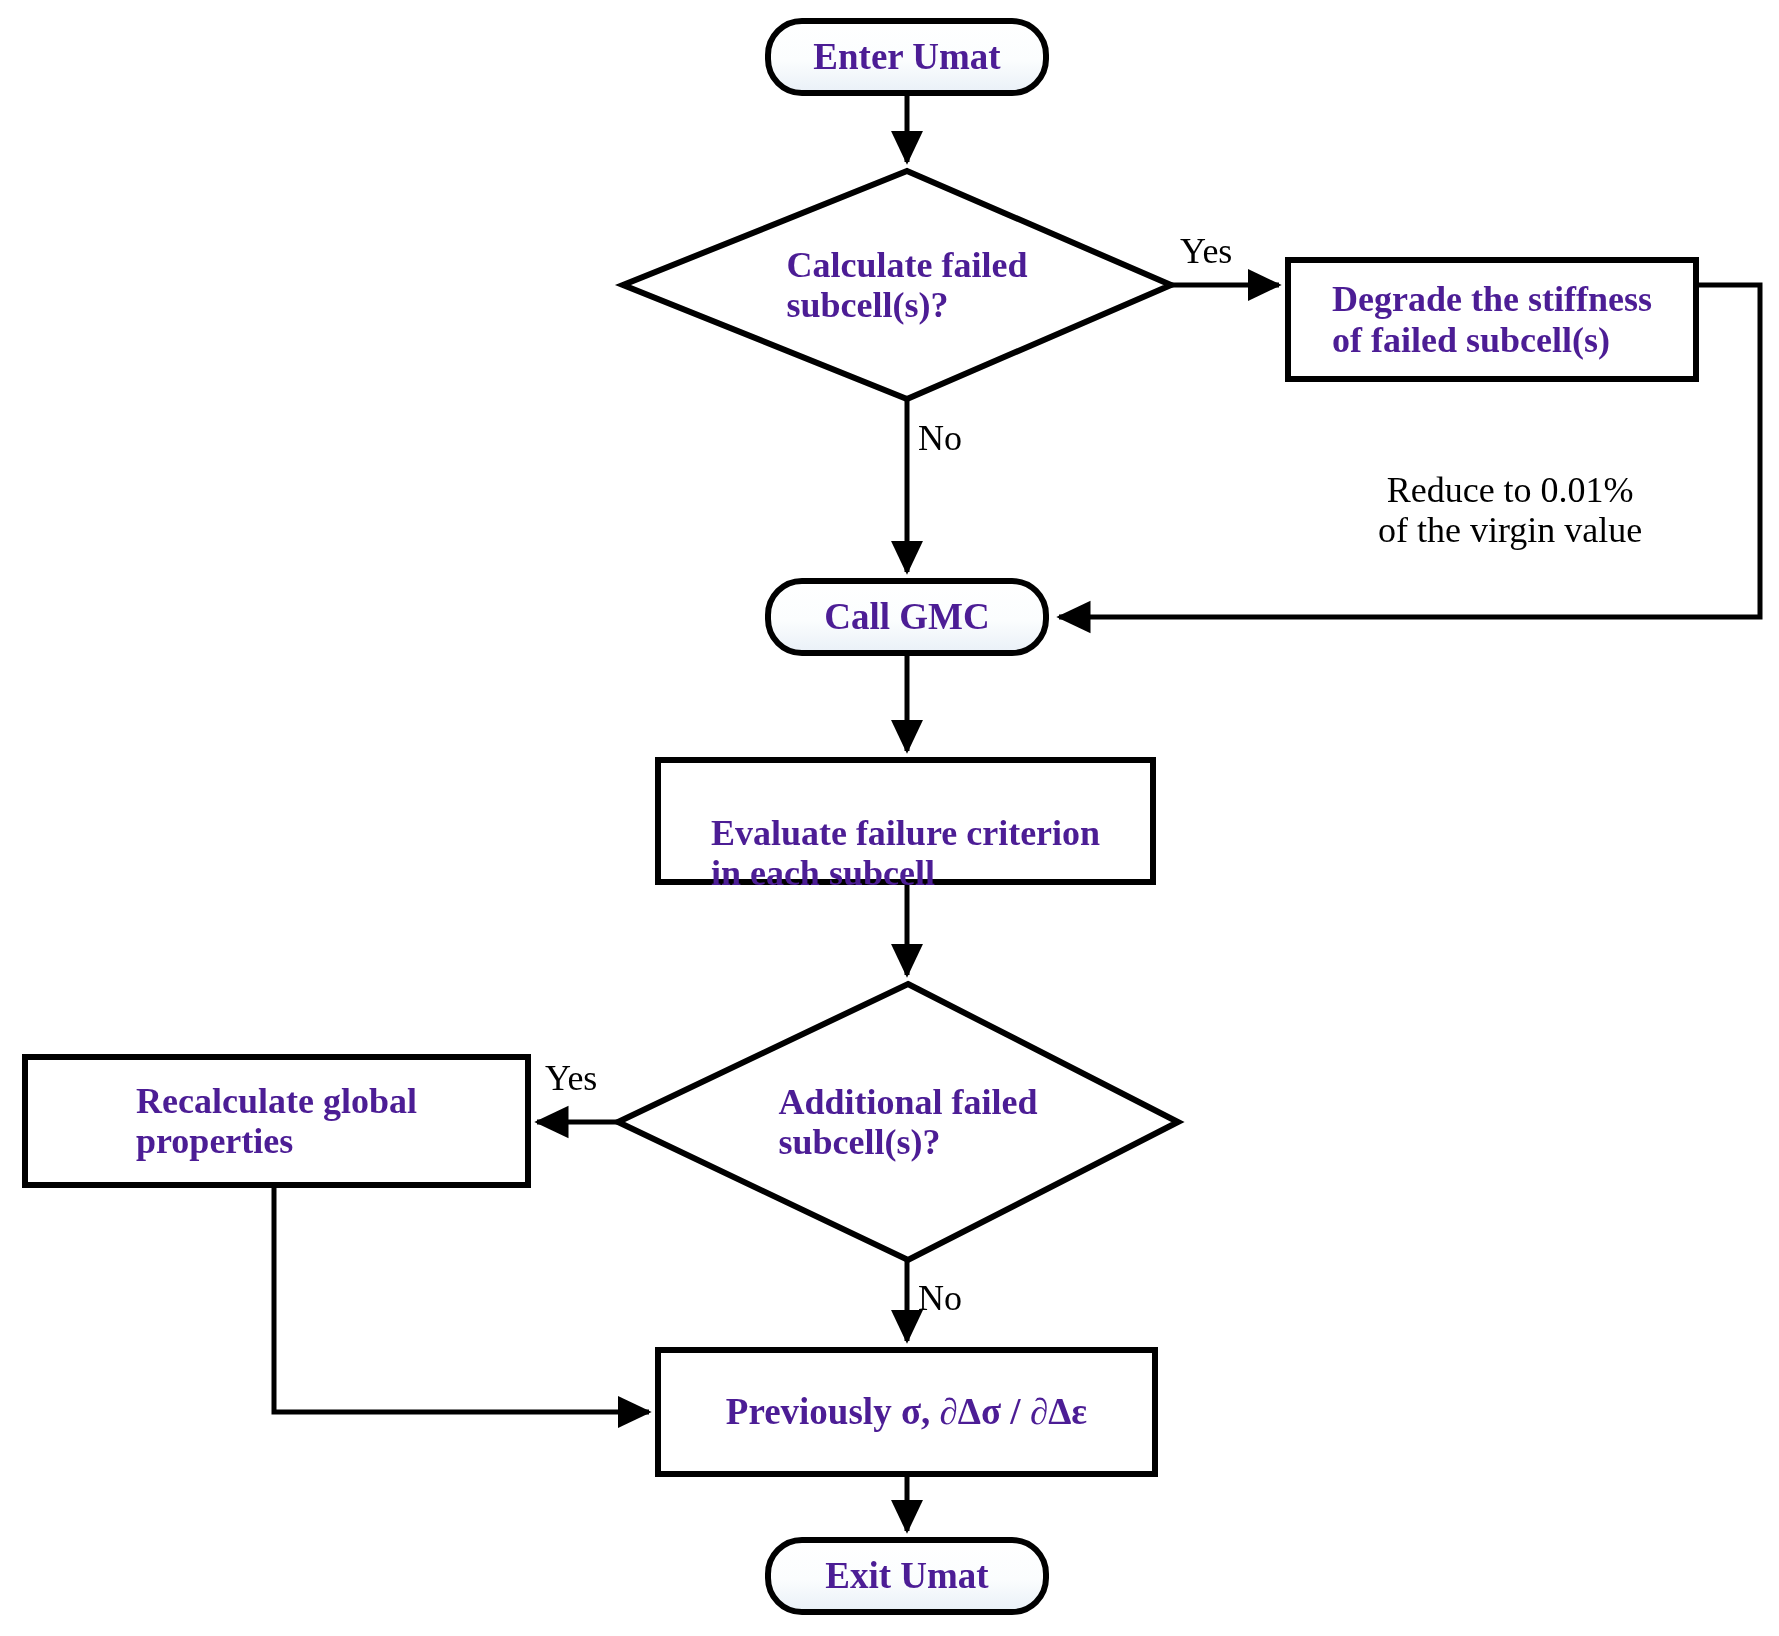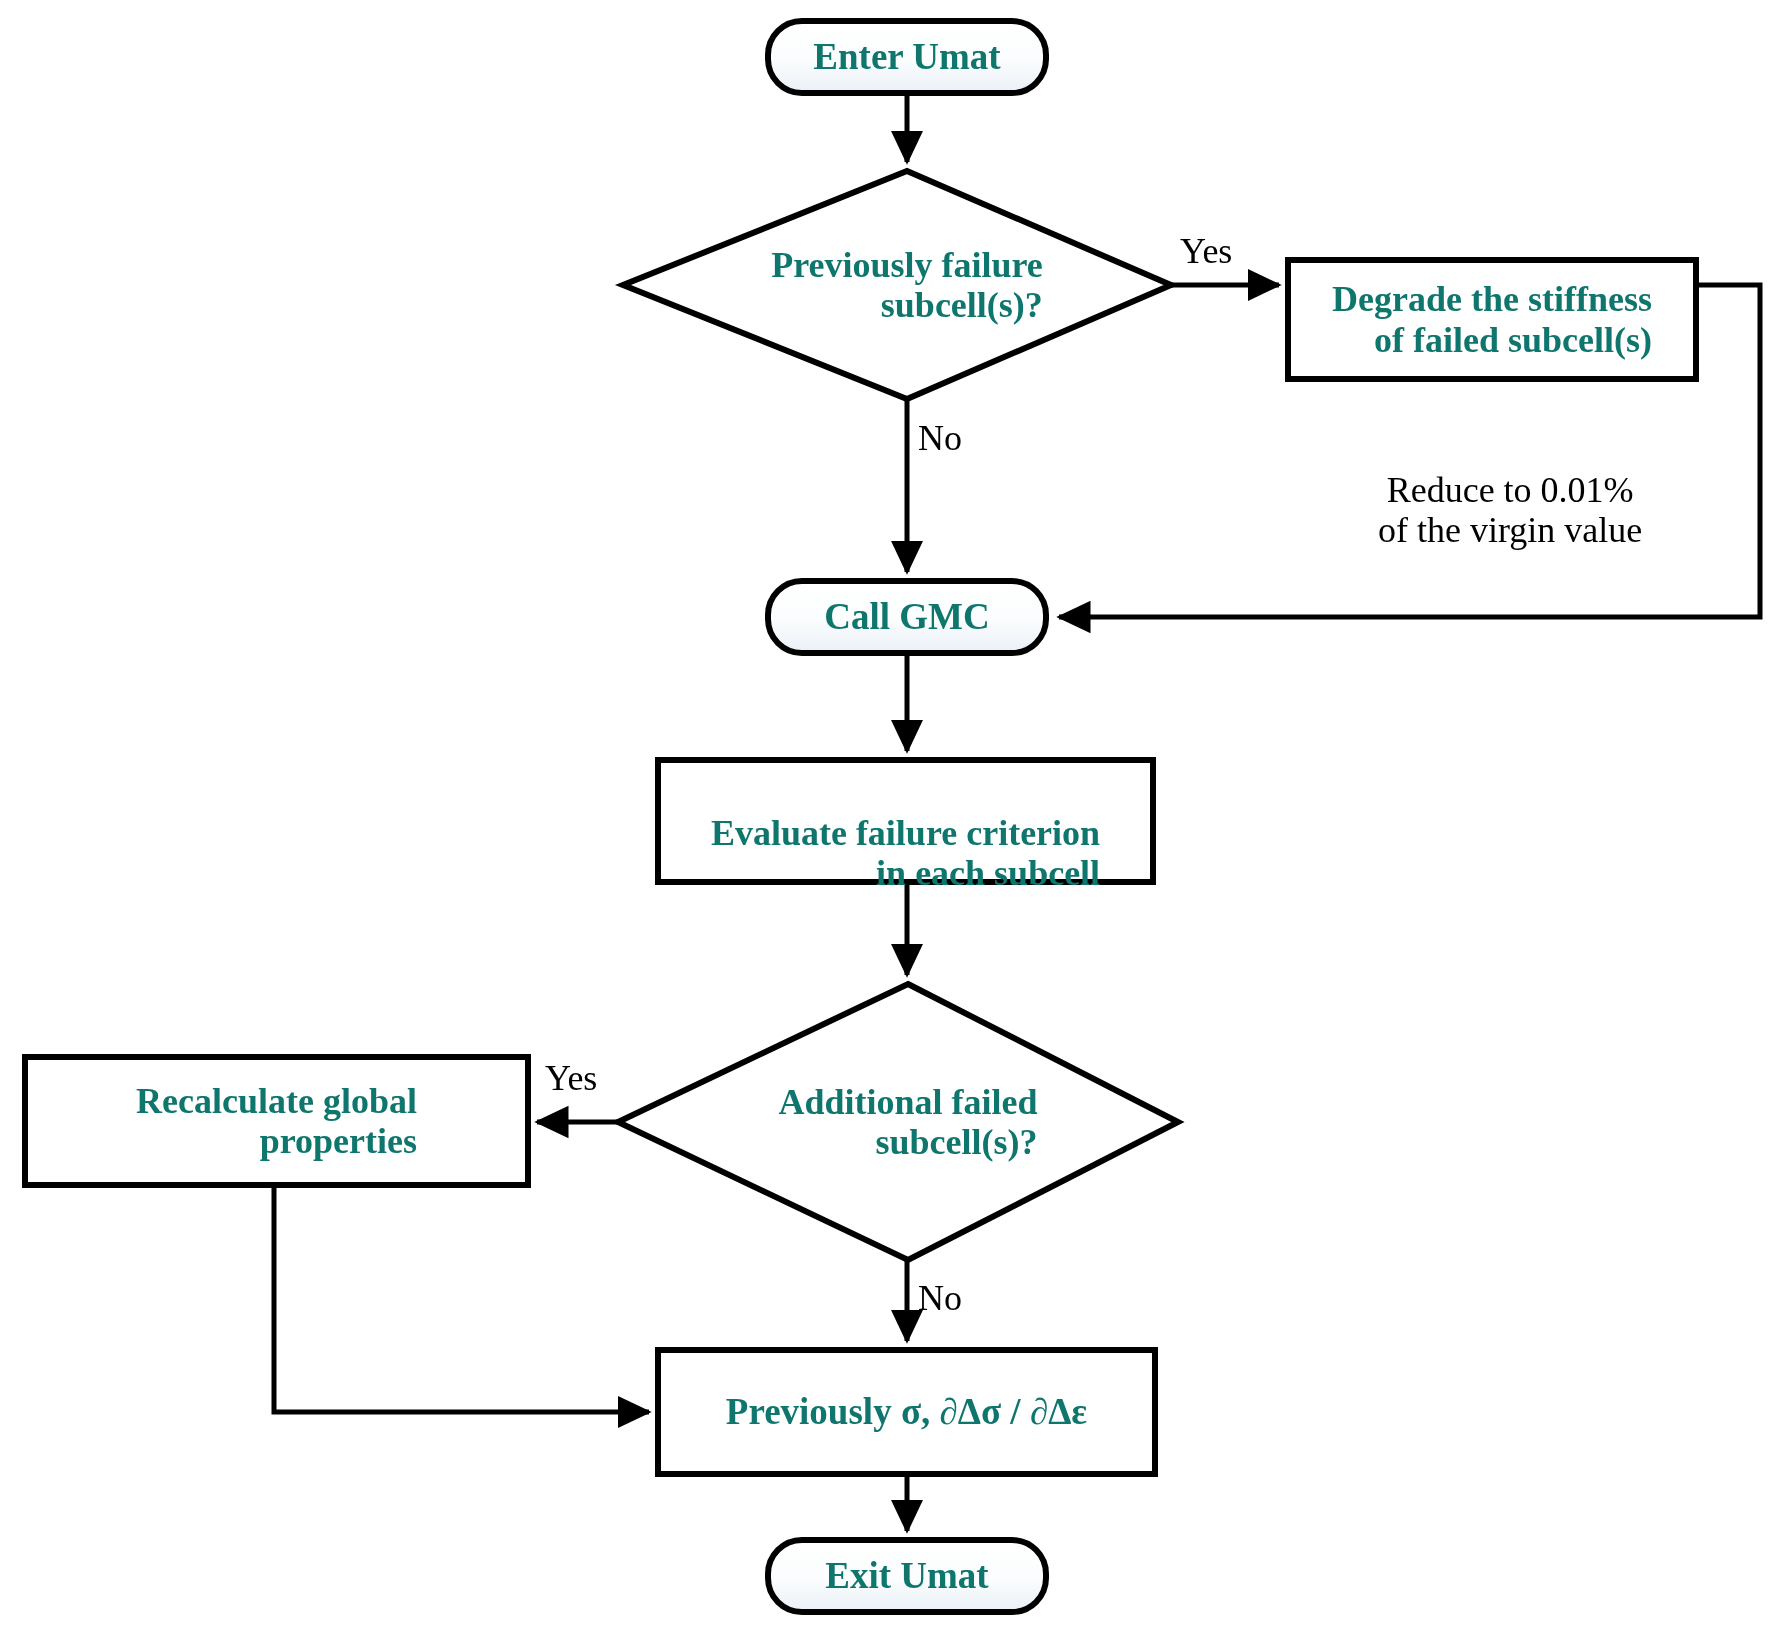--- a/index.html
+++ b/index.html
@@ -20,23 +20,23 @@
     left: 0;
     top: 0;
     width: 1779px;
     height: 1636px;
   }
   .node-label {
     position: absolute;
     display: flex;
     align-items: center;
     justify-content: center;
-    text-align: right;
+    text-align: left;
     font-weight: bold;
-    color: #0f766e;
+    color: #4c1d95;
     line-height: 1.12;
     white-space: pre-line;
     pointer-events: none;
   }
   .edge-label {
     position: absolute;
     font-weight: normal;
     color: #000000;
     white-space: pre-line;
     line-height: 1.12;
@@ -95,21 +95,21 @@
 
     <path d="M 274 1185 L 274 1412 L 649 1412" fill="none" stroke="#000000" stroke-width="5" marker-end="url(#arrow)"></path>
 
     <line x1="907" y1="1260" x2="907" y2="1341" stroke="#000000" stroke-width="5" marker-end="url(#arrow)"></line>
 
     <line x1="907" y1="1474" x2="907" y2="1531" stroke="#000000" stroke-width="5" marker-end="url(#arrow)"></line>
   </svg>
 
   <div class="node-label size-lg" style="left:768px; top:21px; width:278px; height:72px;">Enter Umat</div>
 
-  <div class="node-label size-md" style="left:727px; top:225px; width:360px; height:120px;">Previously failure
+  <div class="node-label size-md" style="left:727px; top:225px; width:360px; height:120px;">Calculate failed
 subcell(s)?</div>
 
   <div class="node-label size-md" style="left:1288px; top:260px; width:408px; height:119px;">Degrade the stiffness
 of failed subcell(s)</div>
 
   <div class="node-label size-lg" style="left:768px; top:581px; width:278px; height:72px;">Call GMC</div>
 
   <div class="node-label size-md" style="left:658px; top:792px; width:495px; height:122px;">Evaluate failure criterion
 in each subcell</div>
 

